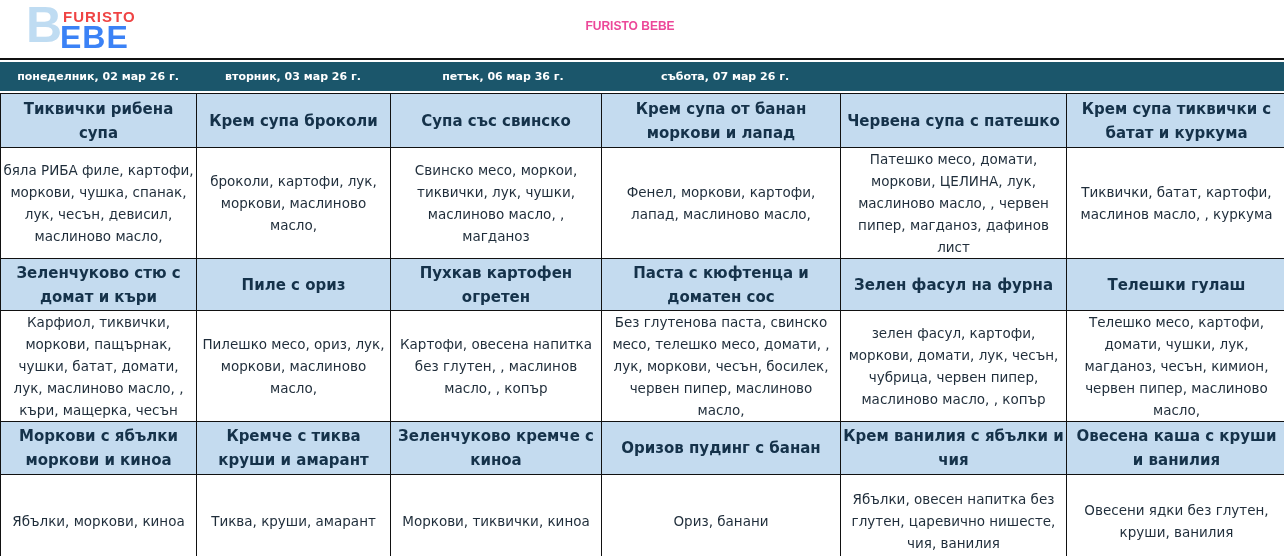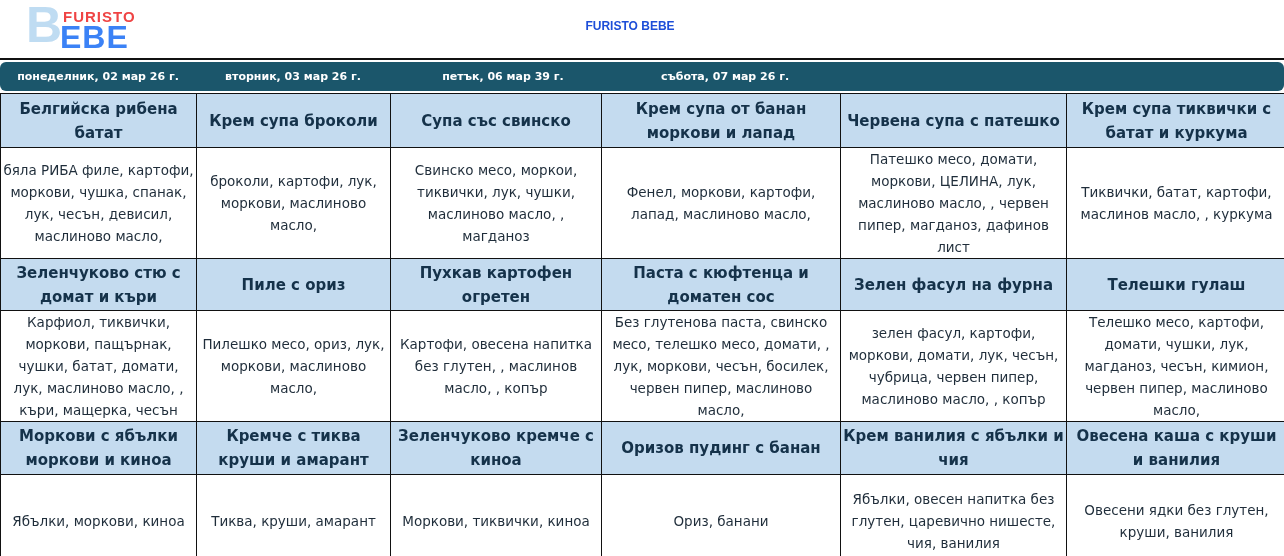--- a/index.html
+++ b/index.html
@@ -3,25 +3,25 @@
   <meta charset="utf-8">
   <style>
     html, body { margin: 0; padding: 0; background: #ffffff; }
     body { width: 1284px; height: 556px; overflow: hidden; position: relative; font-family: "DejaVu Sans", "Liberation Sans", sans-serif; color: #1a1a1a; }
 
     .logo { position: absolute; left: 26px; top: 6px; width: 130px; height: 48px; }
     .logo .big-b { position: absolute; left: 0; top: -6px; font: bold 50px/1 "Liberation Sans", sans-serif; color: #bfdcf2; letter-spacing: -2px; }
     .logo .ebe { position: absolute; left: 34px; top: 15px; font: bold 32px/1 "Liberation Sans", sans-serif; color: #3b82f6; letter-spacing: 1px; }
     .logo .furisto { position: absolute; left: 37px; top: 3px; font: bold 15px/1 "Liberation Sans", sans-serif; color: #ef4444; letter-spacing: 1px; }
 
-    .doc-title { position: absolute; left: 0; width: 1260px; top: 20px; text-align: center; font: bold 12px/1 "Liberation Sans", sans-serif; color: #1d4ed8; }
+    .doc-title { position: absolute; left: 0; width: 1260px; top: 20px; text-align: center; font: bold 12px/1 "Liberation Sans", sans-serif; color: #ec4899; }
 
     .top-rule { position: absolute; left: 0; top: 58px; width: 1284px; height: 2px; background: #111; }
 
-    .day-bar { position: absolute; left: 0; top: 62px; width: 1284px; height: 29px; background: #1b566b; display: flex; border-radius: 6px; }
+    .day-bar { position: absolute; left: 0; top: 62px; width: 1284px; height: 29px; background: #1b566b; display: flex; }
     .day-bar .day { flex: 0 0 auto; display: flex; align-items: center; justify-content: center; color: #ffffff; font: bold 11px/1 "DejaVu Sans", sans-serif; }
 
     table.menu { position: absolute; left: 0; top: 93px; border-collapse: collapse; table-layout: fixed; width: 1286px; }
     table.menu td { border: 1.5px solid #111; text-align: center; vertical-align: middle; padding: 0 2px; overflow: hidden; }
     td.dish { background: #c4dbef; color: #15324a; font: bold 15px/24px "DejaVu Sans", sans-serif; }
     td.ing { background: #ffffff; color: #1f2d3a; font: 13.5px/22px "DejaVu Sans", sans-serif; }
   </style>
 </head>
 <body>
 
@@ -31,36 +31,36 @@
   <span class="furisto">FURISTO</span>
 </div>
 
 <div class="doc-title">FURISTO BEBE</div>
 
 <div class="top-rule"></div>
 
 <div class="day-bar">
   <div class="day" style="width:196px">понеделник, 02 мар 26 г.</div>
   <div class="day" style="width:194px">вторник, 03 мар 26 г.</div>
-  <div class="day" style="width:226px">петък, 06 мар 39 г.</div>
+  <div class="day" style="width:226px">петък, 06 мар 36 г.</div>
   <div class="day" style="width:218px">събота, 07 мар 26 г.</div>
 </div>
 
 <table class="menu">
   <colgroup>
     <col style="width:196px">
       <col style="width:194px">
       <col style="width:211px">
     <col style="width:239px">
       <col style="width:226px">
       <col style="width:220px">
   </colgroup>
   <tbody>
     <tr style="height:54px">
-      <td class="dish">Белгийска рибена батат</td>
+      <td class="dish">Тиквички рибена супа</td>
       <td class="dish">Крем супа броколи</td>
       <td class="dish">Супа със свинско</td>
       <td class="dish">Крем супа от банан моркови и лапад</td>
       <td class="dish">Червена супа с патешко</td>
       <td class="dish">Крем супа тиквички с батат и куркума</td>
     </tr>
     <tr style="height:110px">
       <td class="ing">бяла РИБА филе, картофи, моркови, чушка, спанак, лук, чесън, девисил, маслиново масло,</td>
       <td class="ing">броколи, картофи, лук, моркови,  маслиново масло,</td>
       <td class="ing">Свинско месо, моркои, тиквички, лук, чушки, маслиново масло, , магданоз</td>

